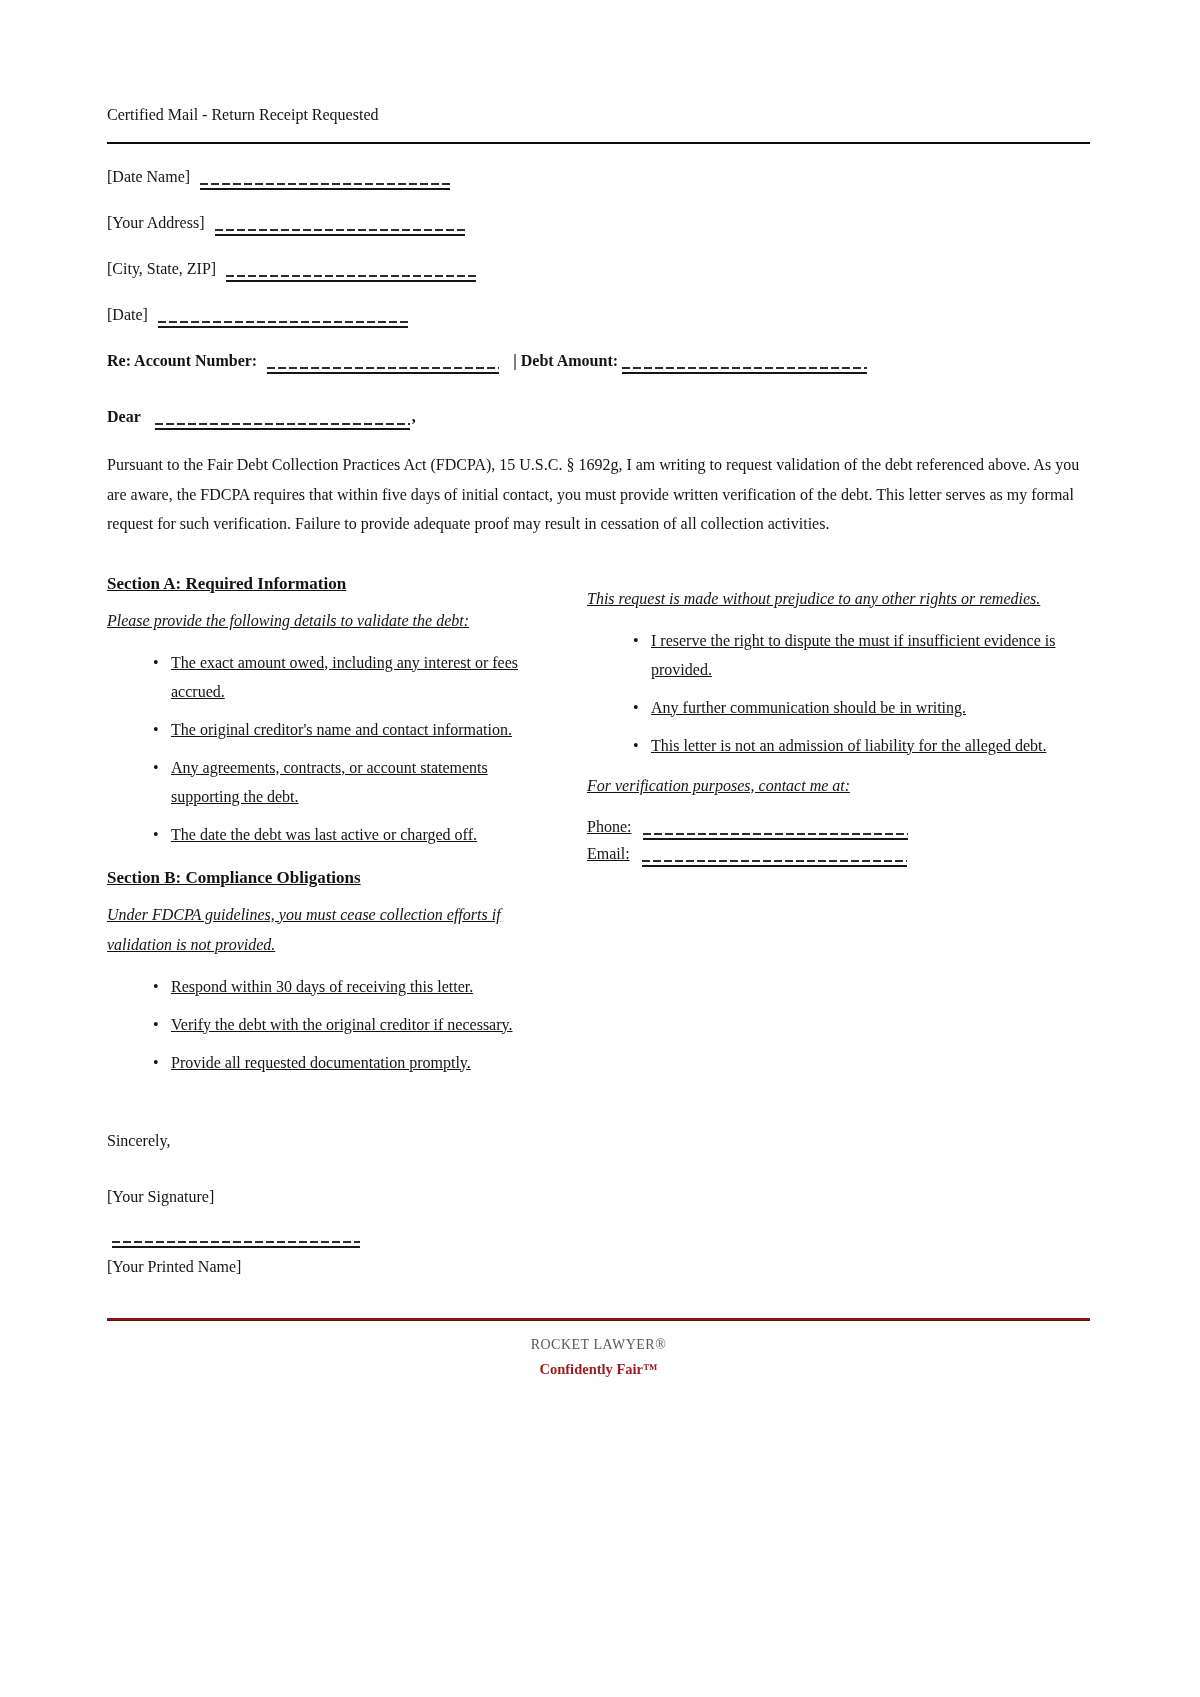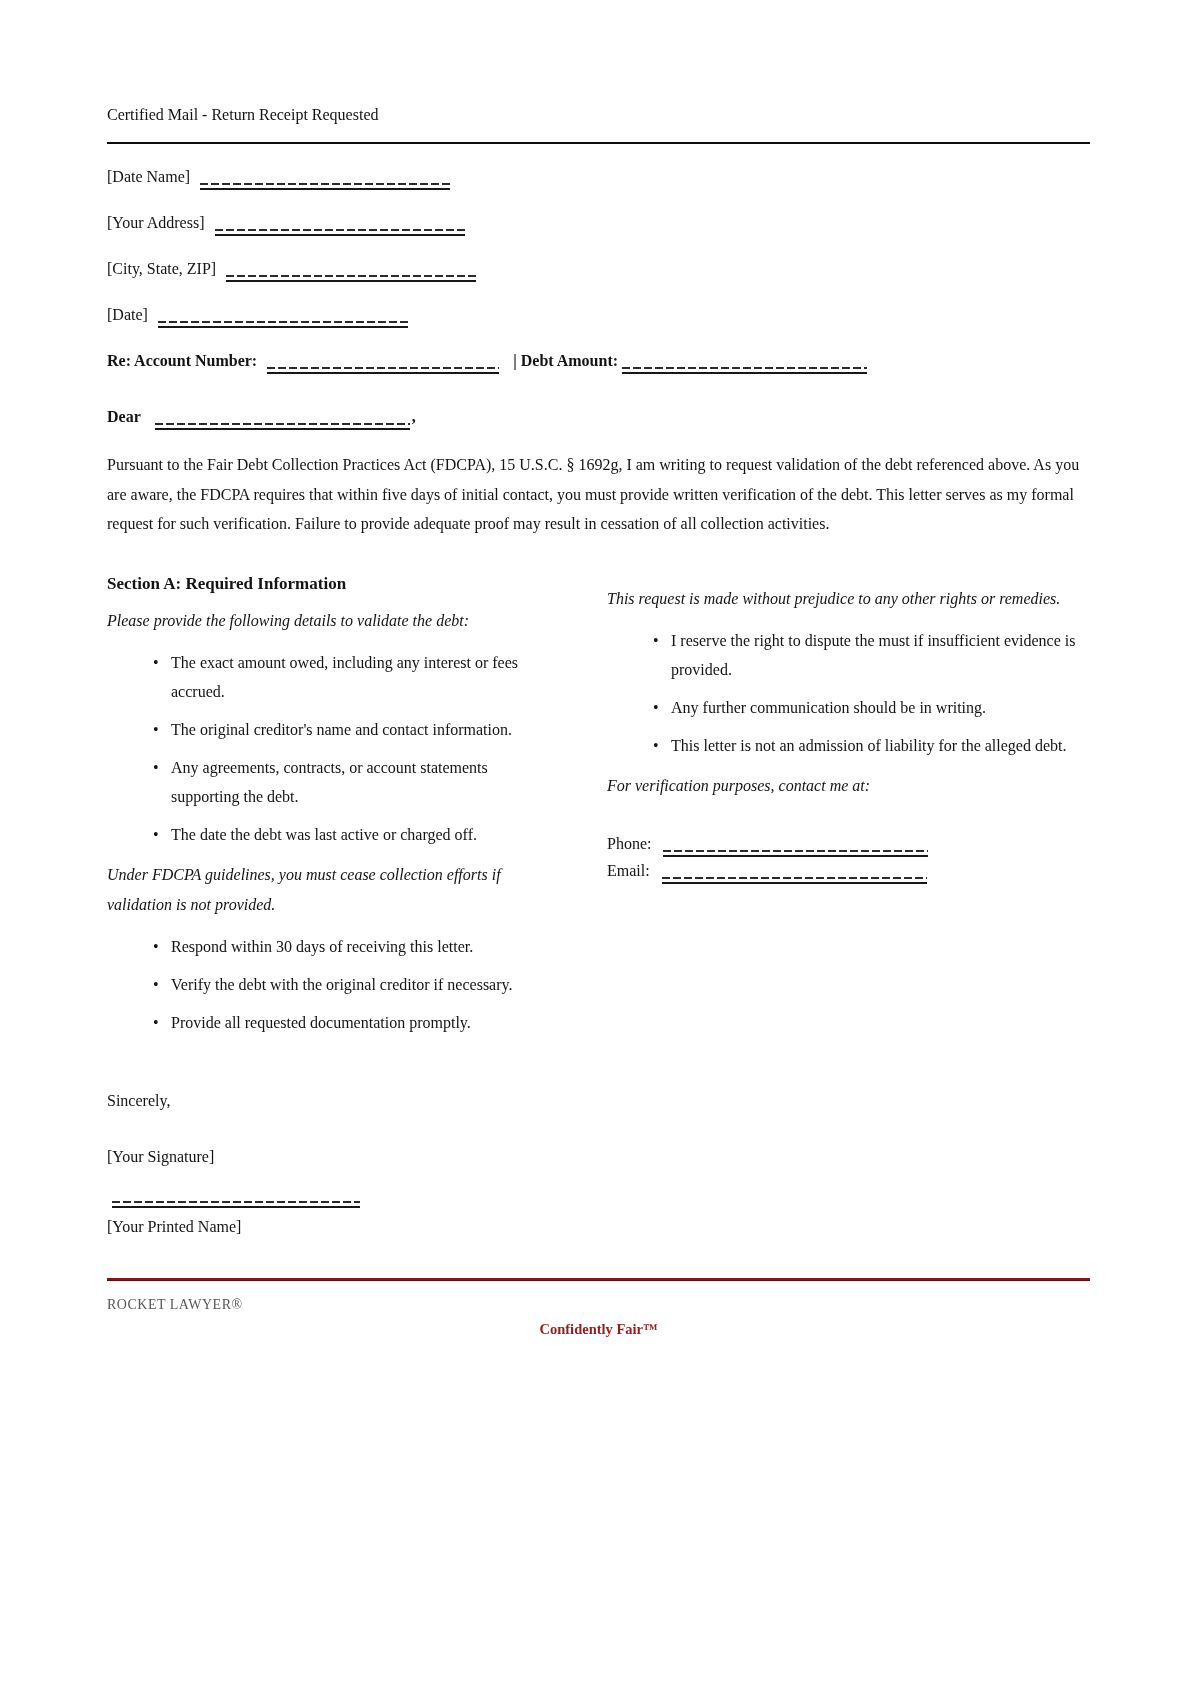--- a/index.html
+++ b/index.html
@@ -44,48 +44,48 @@
     line-height: 34px; max-width: 860px; margin: 42px auto 0;
     letter-spacing: 0.2px;
   }
 
   .salutation { margin-top: 34px; font-size: 16px; font-weight: bold; }
   .salutation .blank { width: 255px; margin-left: 14px; }
   .salutation .comma { margin-left: 2px; }
 
   .intro { margin-top: 20px; font-size: 16px; line-height: 29.5px; max-width: 990px; }
 
-  .columns { display: grid; grid-template-columns: 440px 475px; column-gap: 60px; margin-top: 34px; }
+  .columns { display: grid; grid-template-columns: 440px 475px; column-gap: 40px; margin-top: 34px; text-decoration: underline; }
 
   .section-heading { font-size: 17px; font-weight: bold; line-height: 22px; margin-top: 18px; }
   .section-heading.first { margin-top: 0; }
   .section-intro { font-style: italic; font-size: 16px; line-height: 30px; margin-top: 11px; }
 
   ul.bullets { list-style: none; margin-top: 12px; }
   ul.bullets li {
     position: relative; padding-left: 64px; font-size: 16px;
     line-height: 29px; margin-bottom: 9px;
   }
   ul.bullets li::before { content: "\2022"; position: absolute; left: 46px; top: 0; }
 
-  .contact-rows { margin-top: 29px; font-size: 16px; }
+  .contact-rows { margin-top: 12px; font-size: 16px; }
   .contact-row { line-height: 27px; }
   .contact-row .label { margin-right: 12px; }
   .contact-row .blank { width: 265px; }
 
   .closing { margin-top: 40px; font-size: 16px; }
   .closing .sincerely { line-height: 30px; }
   .closing .sig-label { margin-top: 26px; line-height: 30px; }
   .sig-line-row { margin-top: 14px; line-height: 18px; }
   .sig-line-row .blank { width: 248px; margin-left: 5px; }
   .closing .printed-label { margin-top: 4px; line-height: 30px; }
 
   .footer { margin-top: 36px; }
   .footer-rule { border: 0; height: 3px; }
-  .brand { text-align: left; margin-top: 16px; font-size: 14px; letter-spacing: 0.5px; }
+  .brand { text-align: center; margin-top: 16px; font-size: 14px; letter-spacing: 0.5px; }
   .tagline { text-align: center; margin-top: 8px; font-size: 14.5px; font-weight: bold; }
 </style>
 </head>
 <body>
 
 <div class="page">
 
   <div class="note">Certified Mail - Return Receipt Requested</div>
   <hr class="top-rule">
 
@@ -121,20 +121,21 @@
     <div class="col-left">
       <div class="section-heading first">Section A: Required Information</div>
       <div class="section-intro">Please provide the following details to validate the debt:</div>
       <ul class="bullets">
           <li>The exact amount owed, including any interest or fees accrued.</li>
           <li>The original creditor's name and contact information.</li>
           <li>Any agreements, contracts, or account statements supporting the debt.</li>
           <li>The date the debt was last active or charged off.</li>
         </ul>
 
+      <div class="section-heading">Section B: Compliance Obligations</div>
       <div class="section-intro">Under FDCPA guidelines, you must cease collection efforts if validation is not provided.</div>
       <ul class="bullets">
           <li>Respond within 30 days of receiving this letter.</li>
           <li>Verify the debt with the original creditor if necessary.</li>
           <li>Provide all requested documentation promptly.</li>
         </ul>
     </div>
 
     <div class="col-right">
       <div class="section-intro">This request is made without prejudice to any other rights or remedies.</div>

